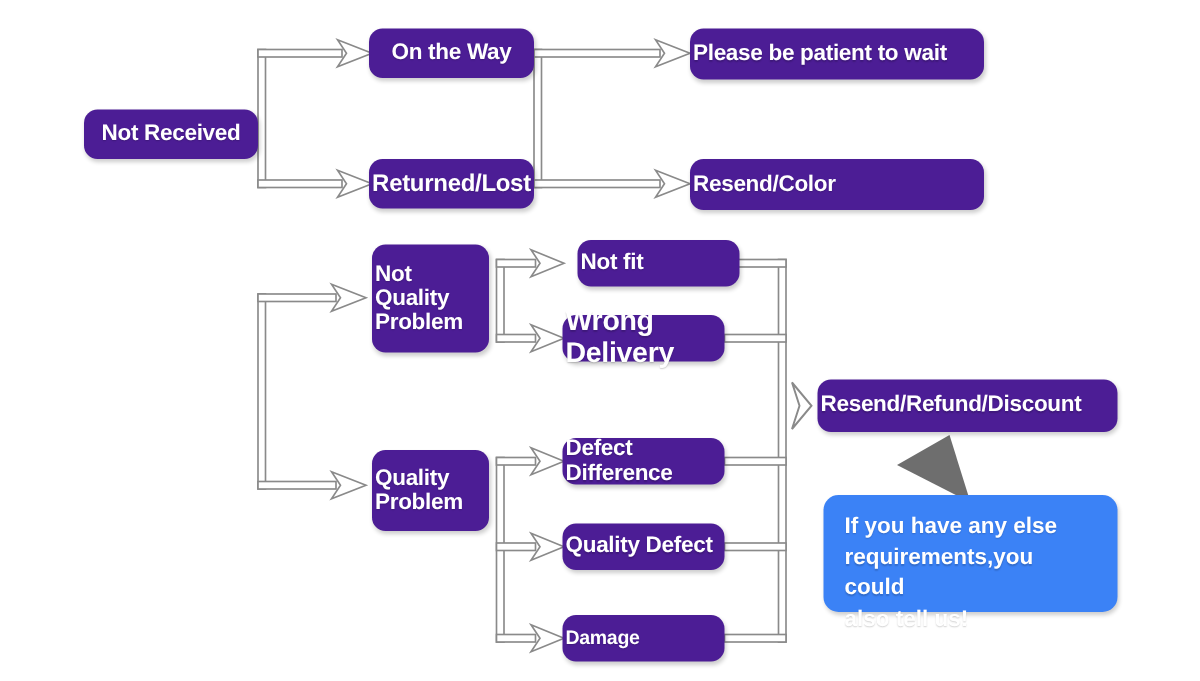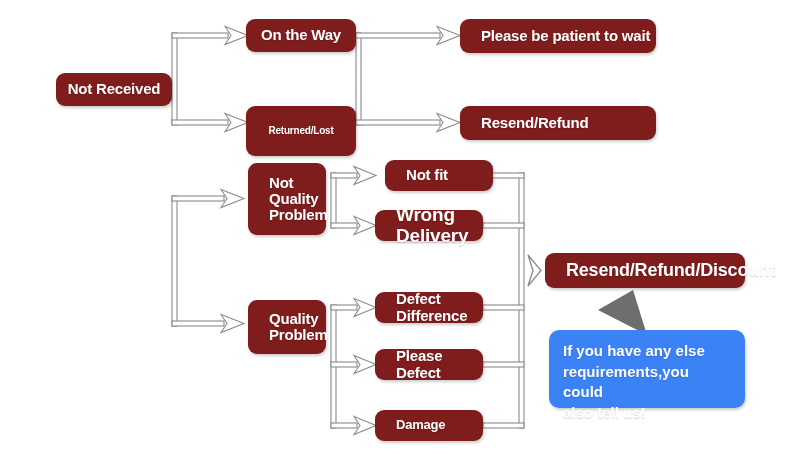--- a/index.html
+++ b/index.html
@@ -22,34 +22,34 @@
     position: absolute;
     left: 0;
     top: 0;
     width: 800px;
     height: 454px;
     pointer-events: none;
   }
   .node {
     position: absolute;
     box-sizing: border-box;
-    background: #7f1d1d;
+    background: #4c1d95;
     color: #ffffff;
     border-radius: 9px;
     display: flex;
     align-items: center;
     font-weight: 700;
     letter-spacing: -0.2px;
     line-height: 1.08;
     white-space: pre-line;
     text-shadow: 0 1px 1px rgba(0,0,0,0.18);
     box-shadow: 1px 2px 3px rgba(0,0,0,0.20);
   }
   .node.center { justify-content: center; }
-  .node.lead { padding-left: 21px; }
+  .node.lead { padding-left: 2px; }
   .balloon {
     position: absolute;
     box-sizing: border-box;
     background: #3b82f6;
     color: #ffffff;
     border-radius: 10px;
     padding: 11px 14px 10px 14px;
     font-weight: 700;
     line-height: 1.38;
     white-space: pre-line;
@@ -131,43 +131,43 @@
 
     <polygon class="chev" points="528,255 541,270.5 528,286 533,270.5"></polygon>
 
     <polygon fill="#6e6e6e" points="598,310 633,290 647,335"></polygon>
   </svg>
 
   <div class="node center" style="left:56px; top:73px; width:116px; height:33px; font-size:15px;">Not Received</div>
 
   <div class="node center" style="left:246px; top:19px; width:110px; height:33px; font-size:15px;">On the Way</div>
 
-  <div class="node center" style="left:246px; top:106px; width:110px; height:50px; font-size:10px;">Returned/Lost</div>
+  <div class="node center" style="left:246px; top:106px; width:110px; height:33px; font-size:16px;">Returned/Lost</div>
 
   <div class="node lead" style="left:460px; top:19px; width:196px; height:34px; font-size:15px;">Please be patient to wait</div>
 
-  <div class="node lead" style="left:460px; top:106px; width:196px; height:34px; font-size:15px;">Resend/Refund</div>
+  <div class="node lead" style="left:460px; top:106px; width:196px; height:34px; font-size:15px;">Resend/Color</div>
 
 
   <div class="node lead" style="left:248px; top:163px; width:78px; height:72px; font-size:15px;">Not
 Quality
 Problem</div>
 
   <div class="node lead" style="left:248px; top:300px; width:78px; height:54px; font-size:15px;">Quality
 Problem</div>
 
   <div class="node lead" style="left:375px; top:160px; width:108px; height:31px; font-size:15px;margin-left:10px;">Not fit</div>
 
   <div class="node lead" style="left:375px; top:210px; width:108px; height:31px; font-size:19px;">Wrong Delivery</div>
 
   <div class="node lead" style="left:375px; top:292px; width:108px; height:31px; font-size:15px;">Defect Difference</div>
 
-  <div class="node lead" style="left:375px; top:349px; width:108px; height:31px; font-size:15px;">Please Defect</div>
+  <div class="node lead" style="left:375px; top:349px; width:108px; height:31px; font-size:15px;">Quality Defect</div>
 
   <div class="node lead" style="left:375px; top:410px; width:108px; height:31px; font-size:13px;">Damage</div>
 
-  <div class="node lead" style="left:545px; top:253px; width:200px; height:35px; font-size:18px;">Resend/Refund/Discount</div>
+  <div class="node lead" style="left:545px; top:253px; width:200px; height:35px; font-size:15px;">Resend/Refund/Discount</div>
 
   <div class="balloon" style="left:549px; top:330px; width:196px; height:78px; font-size:15px;">If you have any else
 requirements,you could
 also tell us!</div>
 
 </div>
 
 </body></html>

